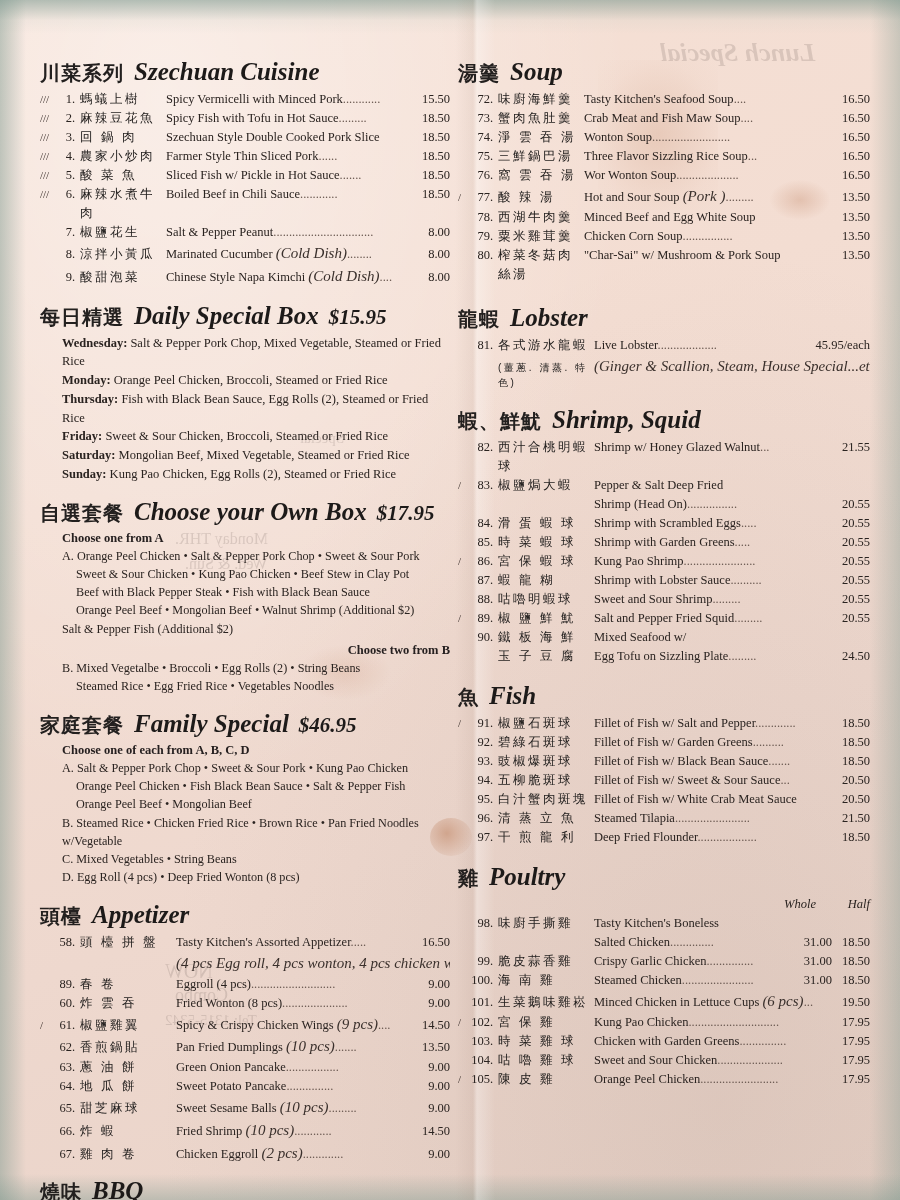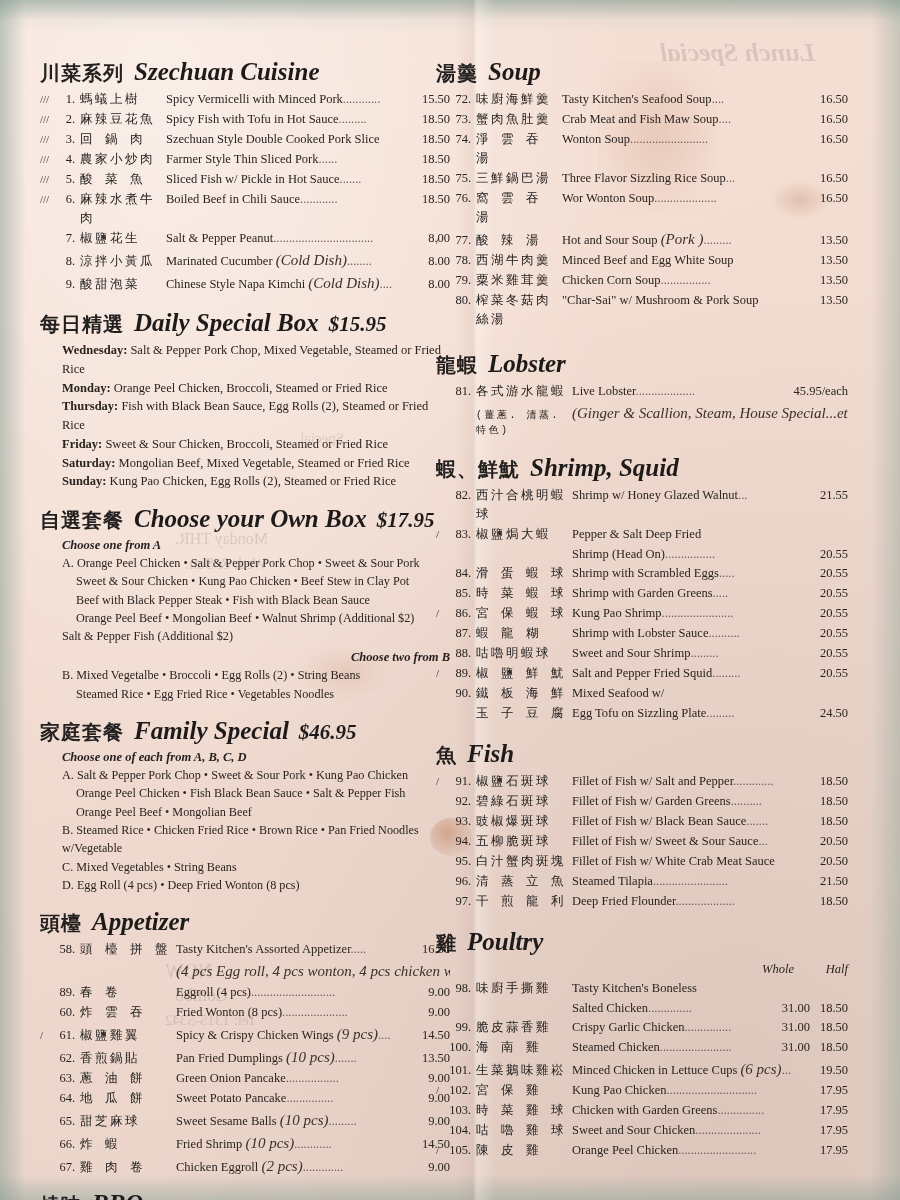--- a/index.html
+++ b/index.html
@@ -34,41 +34,41 @@
   .stain3{position:absolute;left:770px;top:180px;width:60px;height:40px;border-radius:50%;
     background:radial-gradient(ellipse at 50% 50%, rgba(185,120,85,0.28), rgba(0,0,0,0) 72%);}
   .stain4{position:absolute;left:300px;top:645px;width:90px;height:55px;
     background:radial-gradient(ellipse at 50% 50%, rgba(190,130,95,0.18), rgba(0,0,0,0) 72%);}
   
   .ghost{position:absolute;color:rgba(110,95,90,0.20);font-family:"Liberation Serif",serif;
     transform:scaleX(-1);pointer-events:none;user-select:none;}
 
   .col{position:absolute;top:58px;}
   .colL{left:40px;width:410px;}
-  .colR{left:436px;width:412px;}
+  .colR{left:458px;width:412px;}
 
   .sect{margin-bottom:8px;}
   .sect-head{display:flex;align-items:baseline;gap:10px;margin-bottom:3px;}
   .cn-head{font-size:20px;color:#23201f;letter-spacing:1px;font-family:"DejaVu Sans",sans-serif;font-weight:700;}
   .en-head{font-size:25px;font-style:italic;font-weight:700;color:#1d1a19;font-family:"Liberation Serif",serif;}
   .price-head{font-size:21px;font-weight:700;font-style:italic;color:#1d1a19;}
 
   .row{display:flex;align-items:baseline;font-size:12.5px;color:#2a2320;line-height:1.52;}
   .mark{width:13px;flex:0 0 13px;font-size:11px;color:#3a2f2b;text-align:left;}
   .num{width:22px;flex:0 0 22px;text-align:right;padding-right:5px;color:#2a2320;}
-  .cn{width:86px;flex:0 0 86px;font-family:Liberation Mono, monospace;font-size:12.5px;letter-spacing:2.5px;color:#23201f;}
+  .cn{width:86px;flex:0 0 86px;font-family:Liberation Sans, sans-serif;font-size:12.5px;letter-spacing:2.5px;color:#23201f;}
   .cn.wide{width:96px;flex:0 0 96px;}
   .en{flex:1 1 auto;position:relative;white-space:nowrap;overflow:hidden;}
   .en .dots{color:#6b5a52;}
   .pr{flex:0 0 auto;padding-left:2px;}
   .sub{font-size:15px;font-style:italic;color:#3a302c;}
 
   .para{font-size:12.5px;color:#2a2320;line-height:1.5;margin-left:22px;}
   .para b{font-family:"Liberation Serif",serif;}
-  .choose{font-size:12.5px;font-style:italic;font-weight:bold;color:#262020;margin:4px 0 1px 22px;}
+  .choose{font-size:12.5px;font-weight:bold;color:#262020;margin:4px 0 1px 22px;}
   .blk{font-size:12.2px;color:#2a2320;line-height:1.5;margin-left:22px;}
   .ind{margin-left:36px;}
   .w-half{width:44px;text-align:left;}
   .tiny{font-size:10px;}
 </style>
 </head>
 <body>
 
 <div id="page">
 

